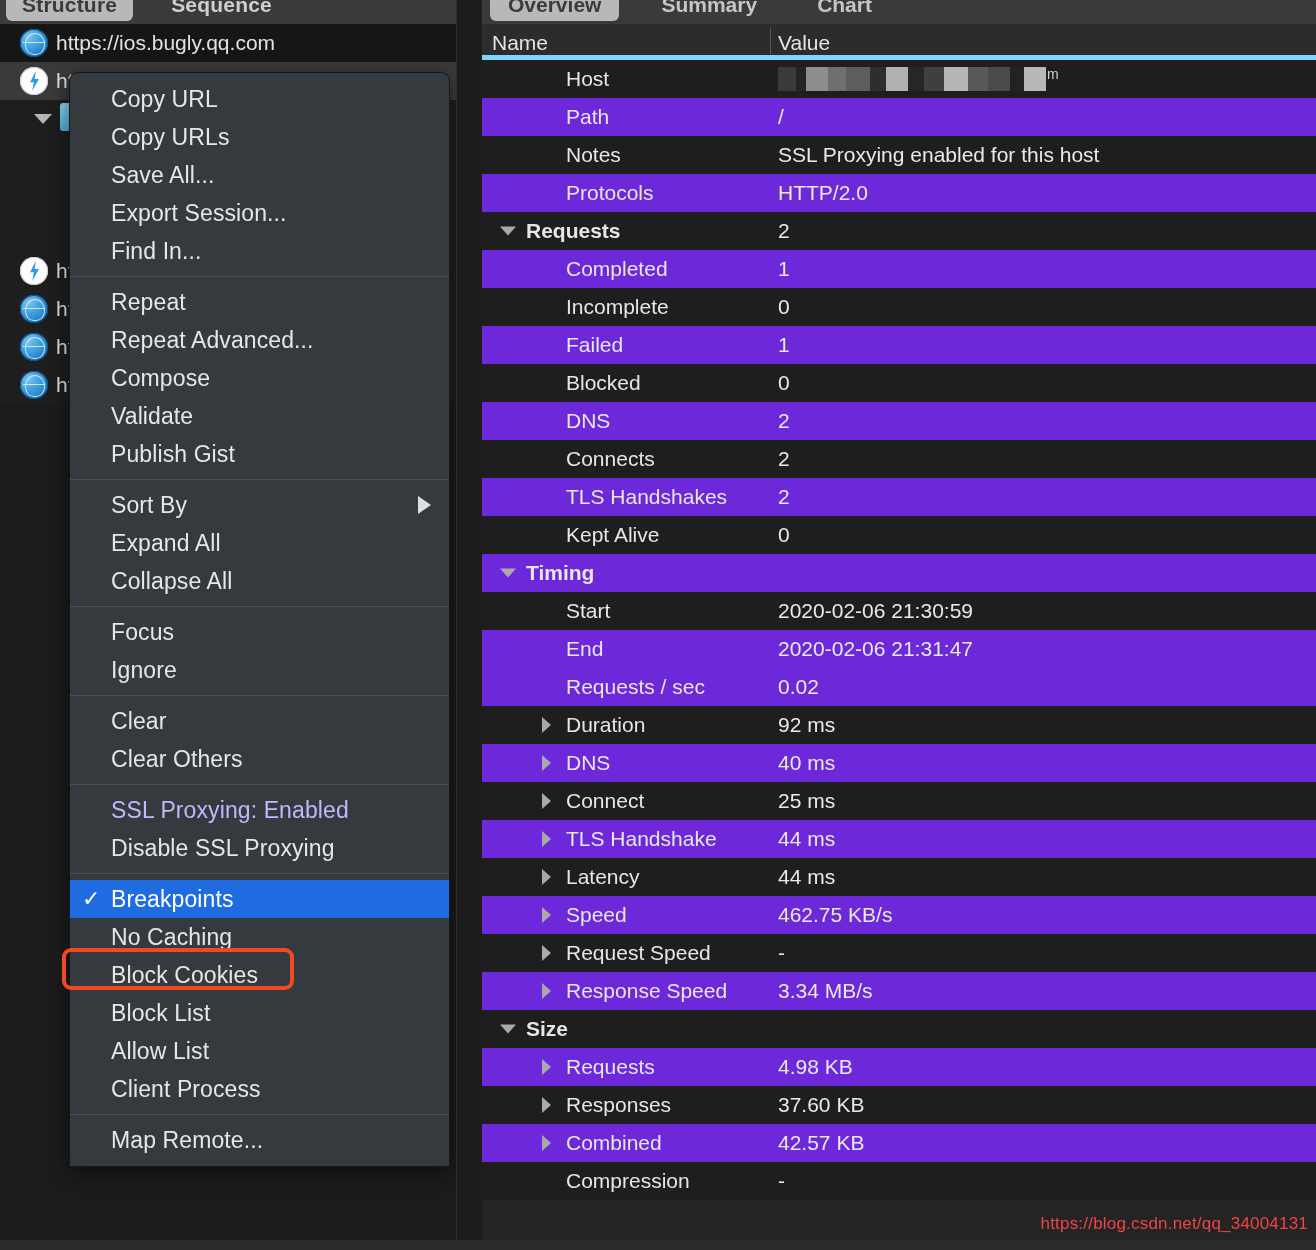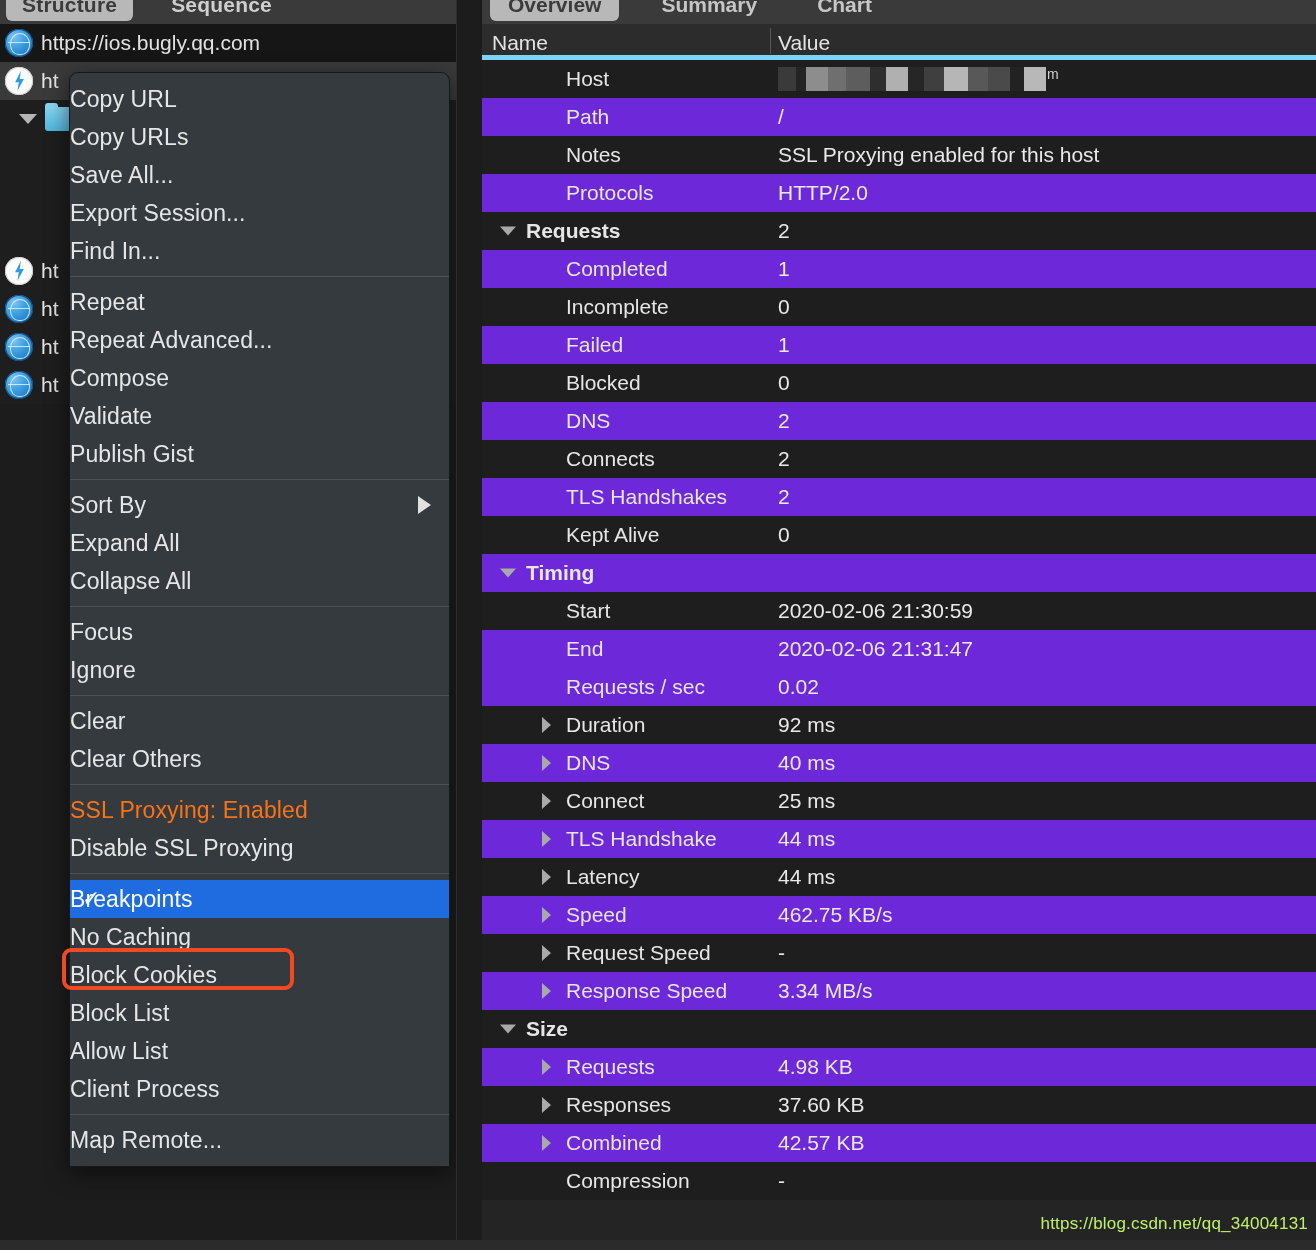--- a/index.html
+++ b/index.html
@@ -23,21 +23,21 @@
   .ltab {
     font-size: 21px; font-weight: bold; color: #b9b9b9;
     padding: 4px 16px; border-radius: 6px; letter-spacing: .2px;
   }
   .ltab.sel { background: #b8b8b8; color: #3b3b3b; }
   .ltab.plain { color: #cfcfcf; margin-left: 22px; }
 
   #left-list { position: absolute; left: 0; top: 24px; width: 456px; }
   .lrow {
     position: relative; height: 38px; display: flex; align-items: center;
-    padding-left: 5px; background: #161616;
+    padding-left: 20px; background: #161616;
   }
   .lrow.selr { background: #3a3a3a; }
   .lrow.blank{ background: #1e1e1e; }
   .lrow-text {
     font-size: 21px; color: #e2e2e2; margin-left: 8px;
     white-space: nowrap; overflow: hidden;
   }
   
   .ico { width: 28px; height: 28px; flex: 0 0 28px; position: relative; }
   .ico.globe {
@@ -82,23 +82,23 @@
     position: absolute; left: 69px; top: 72px; width: 381px;
     background: #353a3f;
     border: 1px solid #15181b;
     border-radius: 9px 9px 0 0;
     box-shadow: 0 6px 22px rgba(0,0,0,.55);
     overflow: hidden;
     z-index: 30;
   }
   .mi {
     position: relative; height: 38px; display: flex; align-items: center;
-    font-size: 23px; color: #e6e6e6; letter-spacing: .1px;
-  }
-  .mi.dim { color: #f97316; }
+    padding-left: 41px; font-size: 23px; color: #e6e6e6; letter-spacing: .1px;
+  }
+  .mi.dim { color: #c4b5fd; }
   .mi.sel { background: #1f6ce0; color: #ffffff; }
   .mi .chk {
     position: absolute; left: 12px; top: 50%; transform: translateY(-50%);
     font-size: 22px; color: #ffffff; line-height: 1;
   }
   .mi .submenu-arrow {
     position: absolute; right: 18px; top: 50%; transform: translateY(-50%);
     width: 0; height: 0;
     border-top: 9px solid transparent; border-bottom: 9px solid transparent;
     border-left: 13px solid #e0e0e0;
@@ -177,21 +177,21 @@
   
   .mosaic { position: absolute; left: 296px; top: 7px; height: 24px; display: flex; }
   .mosaic i { display: block; height: 24px; }
   .mosaic .sup {
     font-style: normal; font-size: 14px; color: #cfcfcf;
     align-self: flex-start; margin-left: 1px; line-height: 1;
   }
 
   #watermark {
     position: absolute; right: 8px; bottom: 16px;
-    font-size: 17px; color: #bef264; letter-spacing: .2px; z-index: 20;
+    font-size: 17px; color: #ef4444; letter-spacing: .2px; z-index: 20;
   }
   #bottom-strip {
     position: absolute; left: 0; bottom: 0; width: 1316px; height: 10px;
     background: #2b2b2b;
   }
 </style>
 </head>
 <body>
 
 <div id="root">

